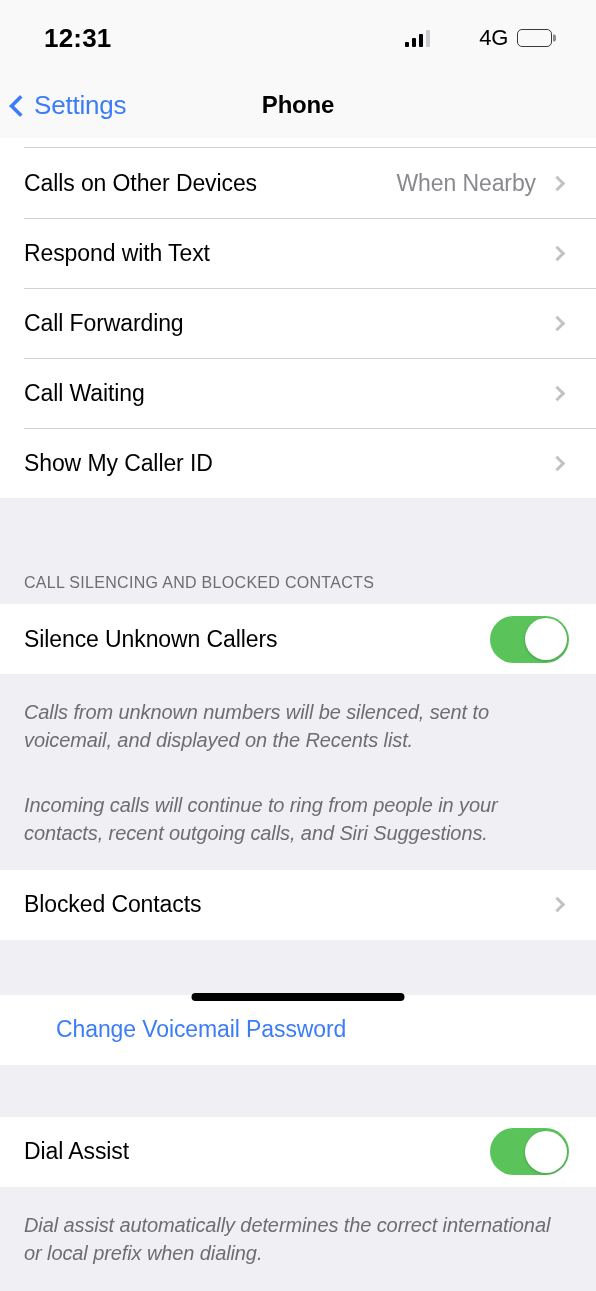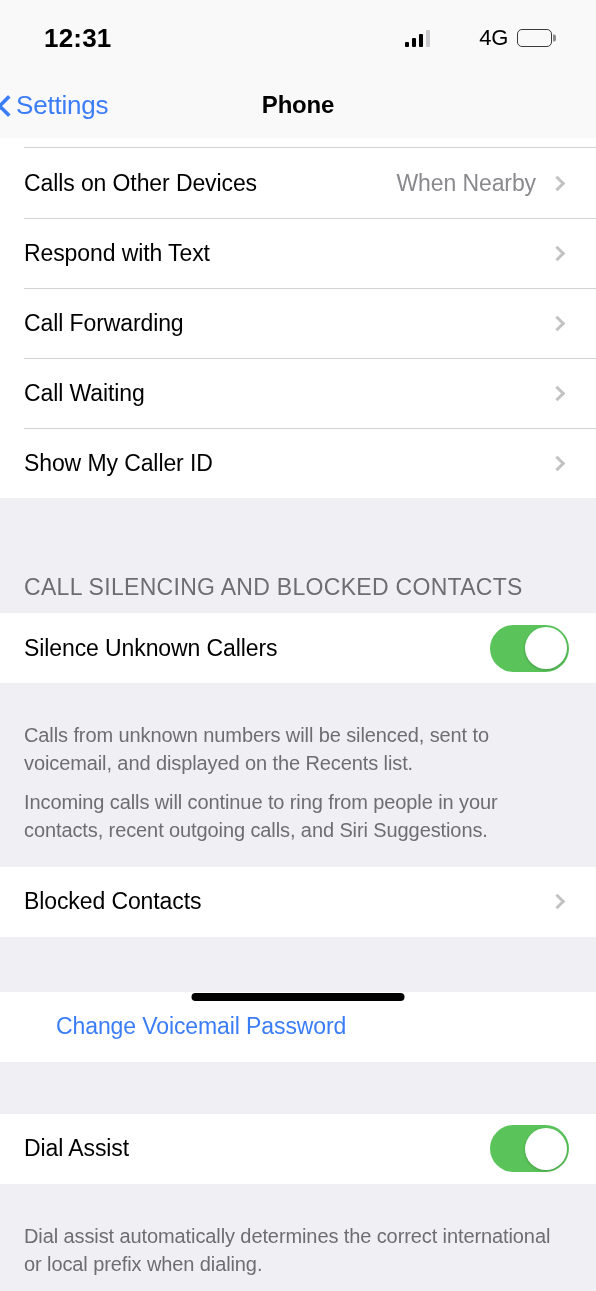--- a/index.html
+++ b/index.html
@@ -86,20 +86,22 @@
     top: 72px; left: 0;
     width: 596px;
     height: 66px;
     background: #F9F9F9;
     display: flex;
     align-items: center;
   }
   .nav-back {
     display: flex;
     align-items: center;
+    gap: 6px;
+    padding-left: 12px;
     cursor: pointer;
   }
   .chev-back {
     width: 16px; height: 16px;
     border-left: 4.5px solid #3B7DF7;
     border-bottom: 4.5px solid #3B7DF7;
     transform: rotate(45deg);
     border-radius: 1px;
     margin-top: 1px;
   }
@@ -202,34 +204,35 @@
 
   
   .gap { background: #EFEFF4; }
   .gap-76 { height: 76px; }
   .gap-55 { height: 55px; }
   .gap-52 { height: 52px; }
 
   .section-header {
     background: #EFEFF4;
     padding: 0 36px 12px 24px;
-    font-size: 23px;
+    font-size: 16px;
     color: #6D6D72;
     letter-spacing: .3px;
   }
 
   .section-footer {
     background: #EFEFF4;
-    padding: 38px 30px 22px 24px;
+    padding: 24px 30px 22px 24px;
     font-size: 20px;
     line-height: 1.42;
     color: #6D6D72;
     letter-spacing: -.1px;
-  }
-  .section-footer p + p { margin-top: 10px; }
+    font-style: italic;
+  }
+  .section-footer p + p { margin-top: 36px; }
 
   
   .home-indicator {
     position: absolute;
     bottom: 18px; left: 50%;
     transform: translateX(-50%);
     width: 213px; height: 8px;
     border-radius: 5px;
     background: #000;
   }

